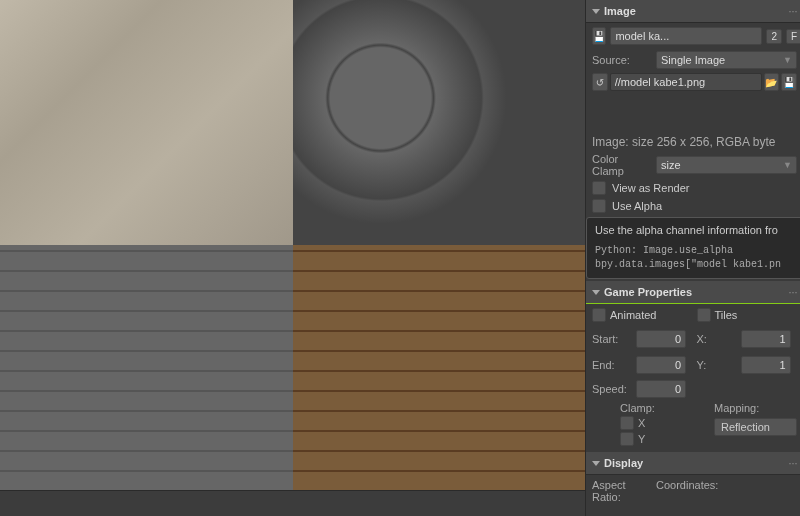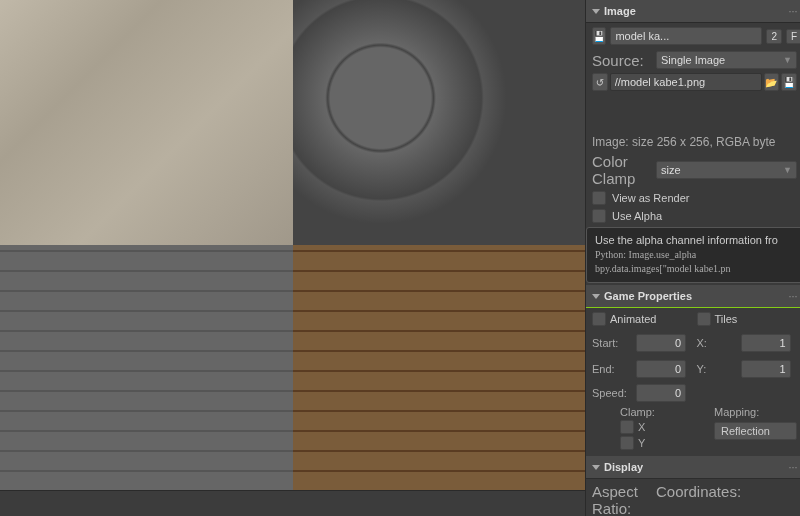--- a/index.html
+++ b/index.html
@@ -169,21 +169,21 @@
     .field-row {
       display: flex;
       align-items: center;
       padding: 2px 6px;
       gap: 4px;
     }
 
     .field-label {
       color: #aaa;
       width: 60px;
-      font-size: 15px;
+      font-size: 11px;
     }
 
     .select-field {
       flex: 1;
       background: #555;
       border: 1px solid #444;
       border-radius: 2px;
       color: #ddd;
       padding: 1px 4px;
       font-size: 11px;
@@ -267,25 +267,25 @@
       background: #2a2a2a;
       border: 1px solid #555;
       border-radius: 3px;
       padding: 6px 8px;
       margin: 2px 0;
     }
 
     .tooltip-header {
       color: #ccc;
       font-size: 11px;
-      margin-bottom: 2px;
+      margin-bottom: 8px;
     }
 
     .tooltip-code {
-      font-family: Liberation Serif, serif;
+      font-family: Liberation Mono, monospace;
       font-size: 10px;
       color: #aaa;
       line-height: 1.4;
     }
 
     
     .game-section {
       border-bottom: 1px solid #84cc16;
     }
 

